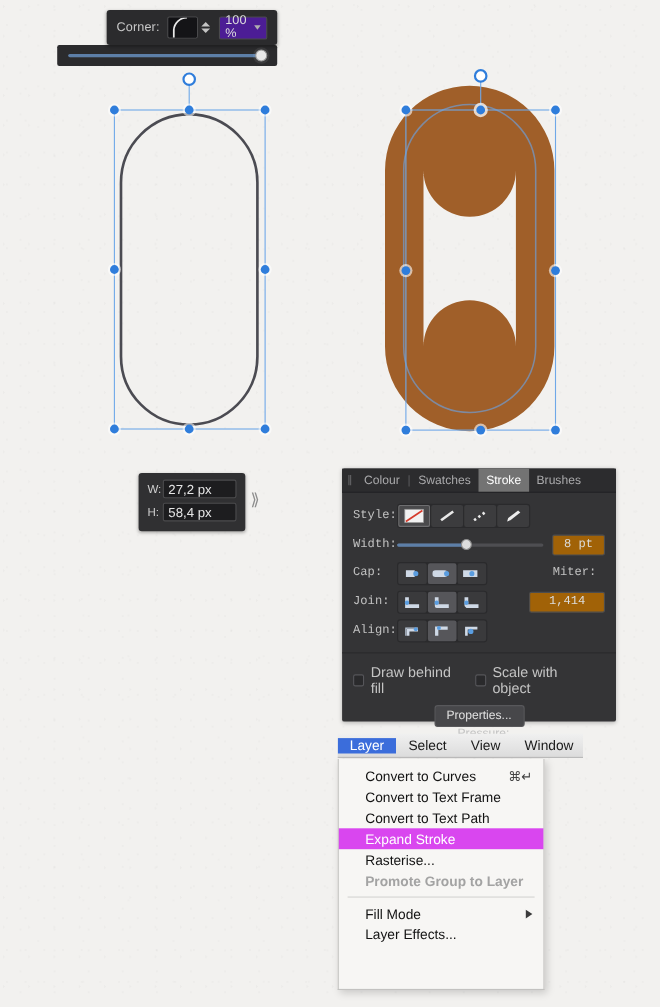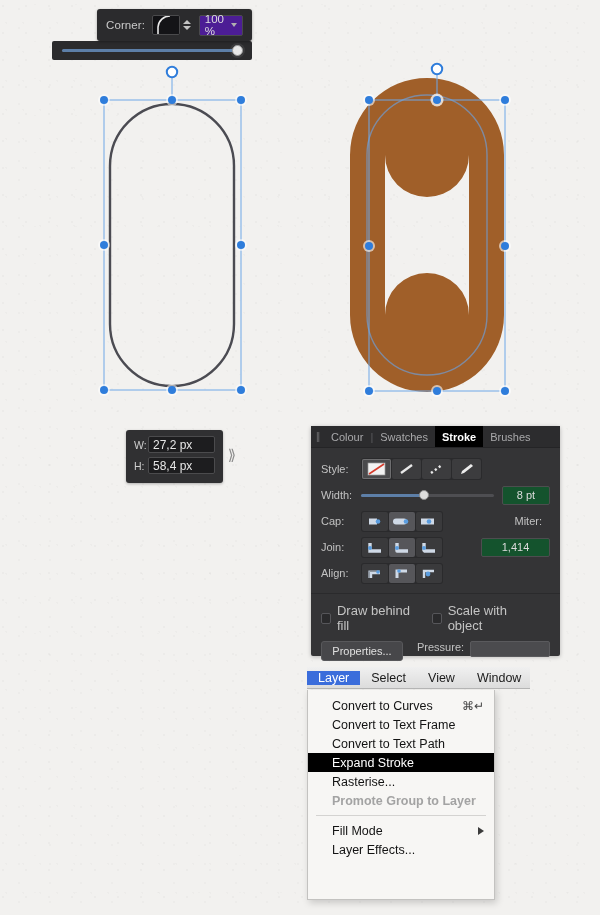--- a/index.html
+++ b/index.html
@@ -139,58 +139,58 @@
     border-bottom: 1px solid #242426;
   }
   .grip {
     width: 13px; display: flex; align-items: center; justify-content: center;
     color: #6e6e70; font-size: 10px; letter-spacing: -1px;
   }
   .ptab {
     display: flex; align-items: center; padding: 0 7px;
     color: #a9a9ab; font-size: 11px; cursor: default;
   }
-  .ptab.active { background: #000000; color: #ffffff; font-weight: bold; }
+  .ptab.active { background: #737373; color: #ffffff; font-weight: normal; }
   .sep-bar { color: #5c5c5e; font-size: 11px; display:flex; align-items:center; }
 
-  .panel-body { padding: 8px 10px 0 10px; }
+  .panel-body { padding: 8px 10px 0 10px; font-family: Liberation Mono, monospace; }
   .srow { display: flex; align-items: center; height: 26px; }
   .slabel { color: #c2c2c2; font-size: 11px; width: 40px; flex-shrink: 0; }
   .btn-group { display: flex; background: #2a2a2c; border-radius: 3px; padding: 1px; }
   .sbtn {
     width: 26px; height: 19px;
     display: flex; align-items: center; justify-content: center;
     background: #3a3a3c; border-radius: 2px; margin-right: 1px;
     position: relative;
   }
   .sbtn:last-child { margin-right: 0; }
   .sbtn.sel { background: #56565a; }
   .sbtn.stl { width: 29px; height: 20px; background: #3c3c3e; }
   .sbtn.stl.sel { background: #4a4a4c; box-shadow: inset 0 0 0 1px #6e6e70; }
 
   .width-slider { flex: 1; position: relative; height: 26px; margin-right: 8px; }
   .ws-track { position: absolute; left: 0; right: 0; top: 12px; height: 2.5px; background: #4e4e52; border-radius: 2px; }
   .ws-fill  { position: absolute; left: 0; top: 12px; width: 62px; height: 2.5px; background: #5d7fa8; border-radius: 2px; }
   .ws-knob  { position: absolute; left: 58px; top: 8px; width: 10px; height: 10px; border-radius: 50%; background: #ddd; border: 1px solid #8d8d8d; }
   .num-field {
     width: 48px; height: 19px;
-    background: #14532d; border: 1px solid #4d4d4f; border-radius: 2px;
+    background: #a16207; border: 1px solid #4d4d4f; border-radius: 2px;
     color: #dcdcdc; font-size: 11px;
     display: flex; align-items: center; justify-content: center;
   }
   .miter-label { color: #c2c2c2; font-size: 11px; margin-left: auto; margin-right: 8px; }
 
   .divider { height: 1px; background: #2a2a2c; margin: 7px 0 0 0; }
   .check-row { display: flex; align-items: center; padding: 9px 10px 0 10px; }
   .chk {
     width: 11px; height: 11px; background: #2a2a2c;
     border: 1px solid #56565a; border-radius: 2px; margin-right: 6px;
   }
   .chk-lab { color: #c4c4c4; font-size: 13px; margin-right: 16px; }
-  .bottom-row { display: flex; padding: 8px 10px 0 10px; }
+  .bottom-row { display: flex; align-items: center; padding: 8px 10px 0 10px; flex-direction: column; }
   .prop-btn {
     width: 82px; height: 20px;
     background: #47474a; border: 1px solid #58585b; border-radius: 3px;
     color: #e0e0e0; font-size: 11px;
     display: flex; align-items: center; justify-content: center;
   }
   .press-lab { color: #c2c2c2; font-size: 11px; margin-left: 14px; margin-right: 6px; }
   .press-bar {
     flex: 1; height: 16px; background: #4b4b4e;
     border: 1px solid #5a5a5d; border-radius: 2px;
@@ -222,21 +222,21 @@
     z-index: 7;
     box-shadow: 2px 3px 7px rgba(0,0,0,0.17);
     padding: 6px 0 4px 0;
   }
   .mitem {
     height: 19px; display: flex; align-items: center;
     padding: 0 10px 0 24px;
     font-size: 12.5px; color: #131313;
     white-space: nowrap;
   }
-  .mitem.hl { background: #000000; color: #ffffff; }
+  .mitem.hl { background: #d946ef; color: #ffffff; }
   .mitem.dis { color: #a3a3a3; font-weight: bold; }
   .mitem .shortcut { margin-left: auto; font-size: 12px; color: #444; }
   .mitem .subarrow {
     margin-left: auto; width: 0; height: 0;
     border-top: 4.5px solid transparent; border-bottom: 4.5px solid transparent;
     border-left: 6px solid #3b3b3b;
   }
   .mdiv { height: 1px; background: #d4d3d1; margin: 5px 8px; }
 </style>
 </head>

